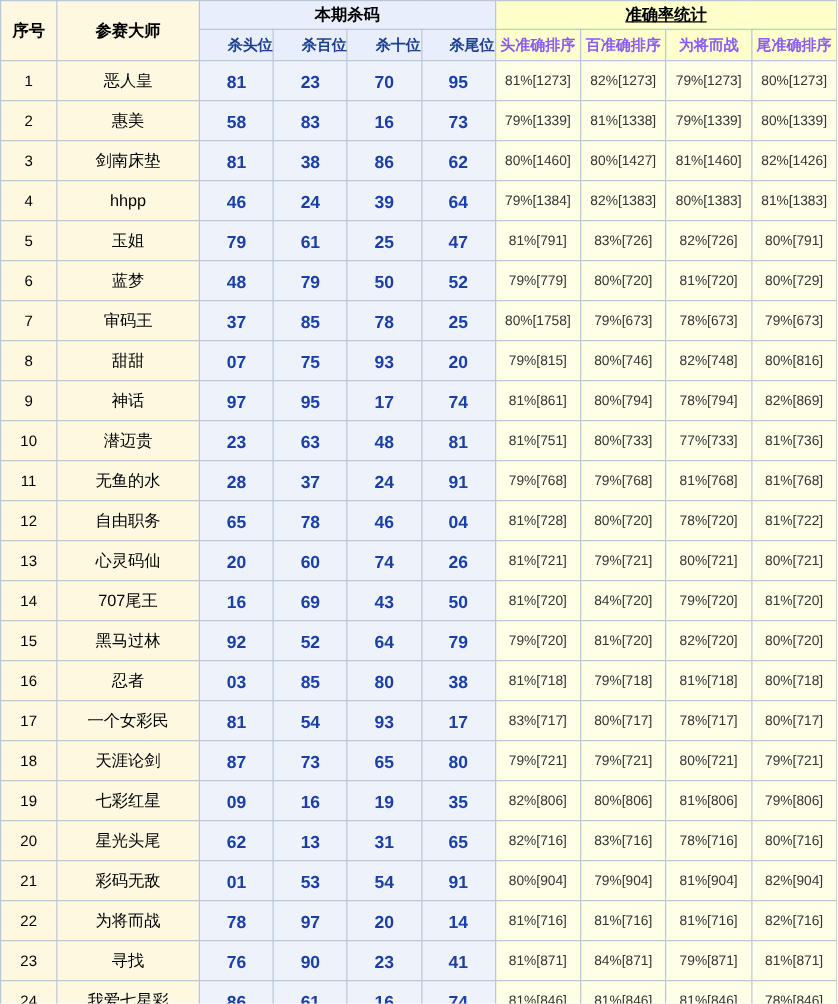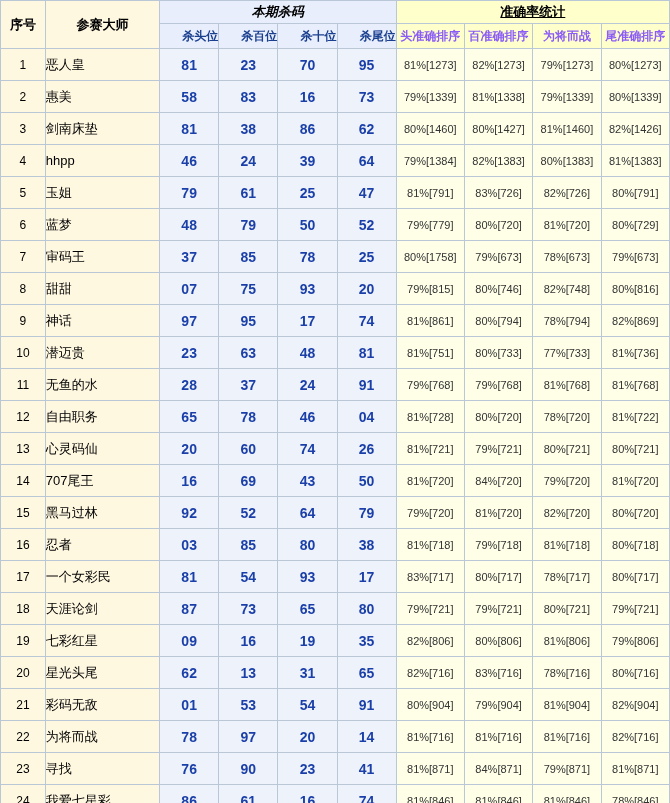--- a/index.html
+++ b/index.html
@@ -47,41 +47,40 @@
     font-size: 12px;
     color: #8b5cf6;
     height: 24px;
   }
   .hdr-top-blue {
     background: #e8eefc;
     text-align: center;
     font-size: 13px;
     color: #000000;
     height: 22px;
-    font-style: italic;
   }
   .hdr-top-yellow {
     background: #ffffcc;
     text-align: center;
     font-size: 13px;
     color: #000000;
     height: 22px;
     text-decoration: underline;
   }
   
   td.idx {
     background: #fff8e1;
     text-align: center;
     font-size: 12px;
     color: #000;
     height: 31px;
   }
   td.name {
     background: #fff8e1;
-    text-align: left;
+    text-align: center;
     font-size: 13px;
     color: #000;
   }
   td.num {
     background: #eef2fb;
     text-align: center;
     font-size: 14px;
     font-weight: bold;
     color: #1a3fa8;
     font-family: "Liberation Sans", sans-serif;

